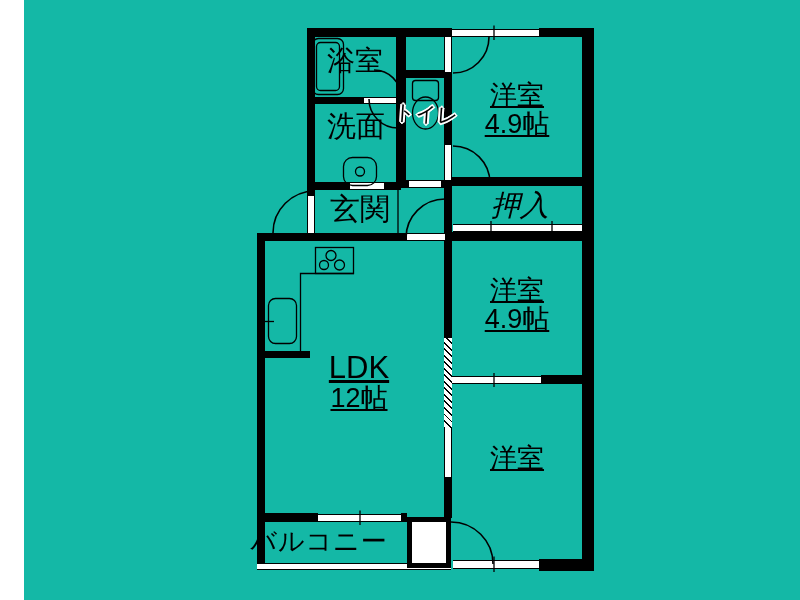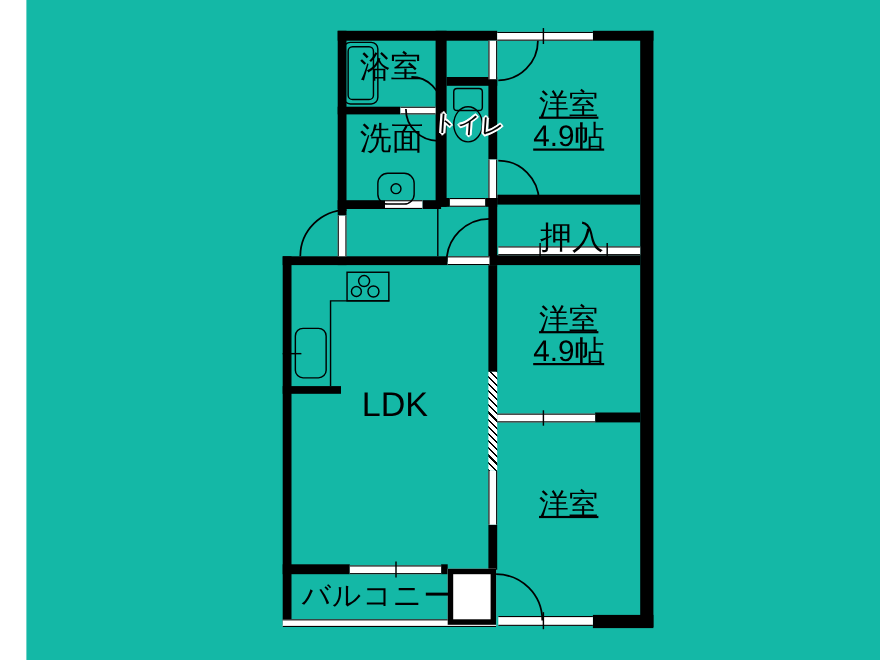--- a/index.html
+++ b/index.html
@@ -105,36 +105,38 @@
       <path d="M 233 321.5 L 250 321.5"></path>
     </g>
   </svg>
 
   <div class="lbl" style="left:293px;top:46px;width:76px;font-size:28px;">浴室</div>
 
   <div class="lbl" style="left:293px;top:111px;width:78px;font-size:29px;">洗面</div>
 
   <div class="lbl halo" style="left:370px;top:103px;width:64px;font-size:21px;transform:rotate(4deg);">トイレ</div>
 
+  <div class="lbl" style="left:298px;top:193px;width:76px;font-size:30px;">玄関</div>
 
   <div class="lbl fs-room" style="left:433px;top:81px;width:120px;">
     <div>洋室</div>
     <div>4.9帖</div>
   </div>
 
-  <div class="lbl" style="left:448px;top:201px;width:96px;font-size:29px;">押入</div>
+  <div class="lbl" style="left:448px;top:190px;width:96px;font-size:29px;font-style:italic;">押入</div>
 
   <div class="lbl fs-room" style="left:433px;top:276px;width:120px;">
     <div>洋室</div>
     <div>4.9帖</div>
   </div>
 
   <div class="lbl fs-room" style="left:433px;top:444px;width:120px;">
     <div>洋室</div>
   </div>
 
-  <div class="lbl" style="left:270px;top:351px;width:130px;">
+  <div class="lbl" style="left:270px;top:351px;width:130px;text-decoration:underline;">
     <div style="font-size:31px;">LDK</div>
+    <div style="font-size:27px;">12帖</div>
   </div>
 
-  <div class="lbl" style="left:244px;top:527px;width:150px;font-size:26px;letter-spacing:1px;">バルコニー</div>
+  <div class="lbl" style="left:220px;top:527px;width:150px;font-size:26px;letter-spacing:1px;">バルコニー</div>
 
 </div>
 
 </body></html>

